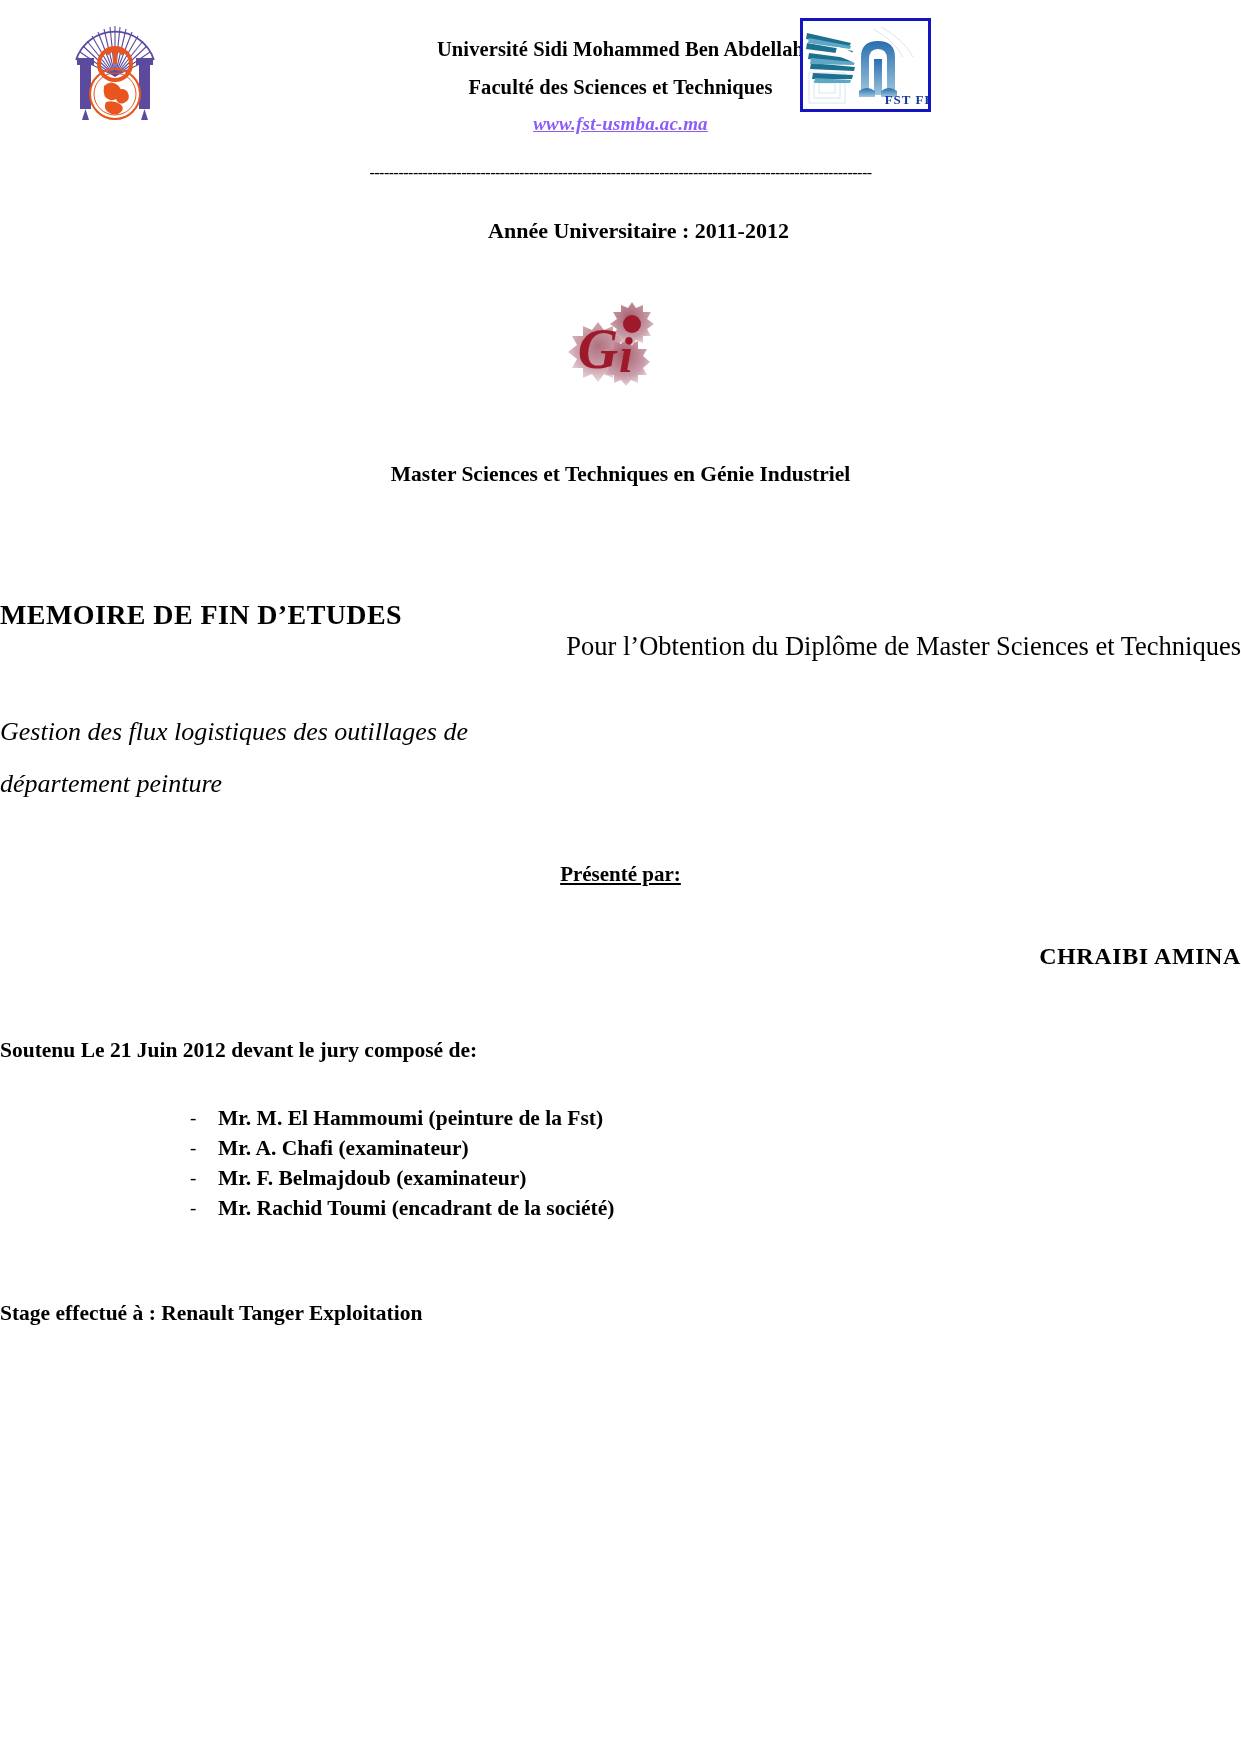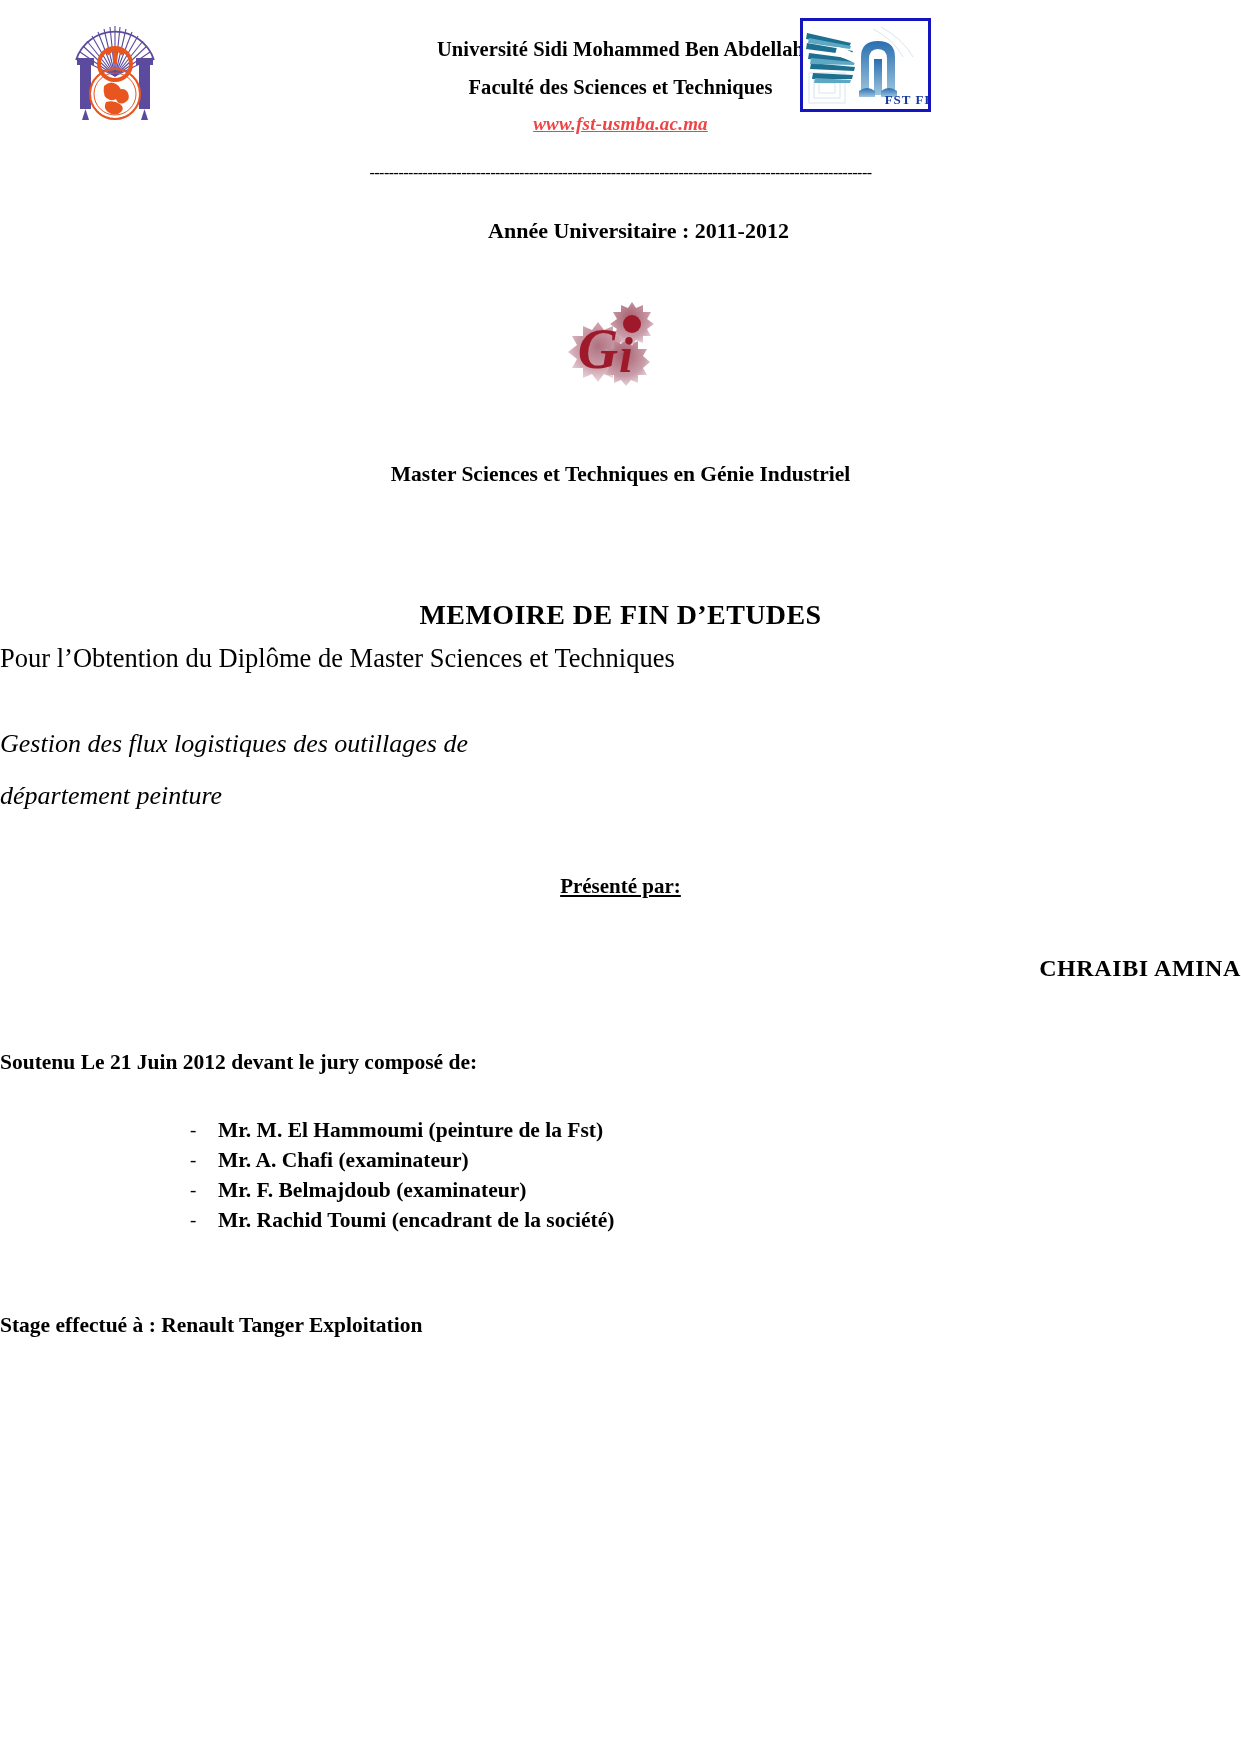--- a/index.html
+++ b/index.html
@@ -74,21 +74,21 @@
     font-size: 20.5px;
     font-weight: bold;
     line-height: 38px;
     letter-spacing: 0.1px;
   }
   .header-url {
     margin-top: 7px;
     font-size: 19px;
     font-weight: bold;
     font-style: italic;
-    color: #ef4444;
+    color: #8b5cf6;
     text-decoration: underline;
     letter-spacing: 0.2px;
   }
 
   .divider {
     margin: 14px auto 0 auto;
     width: 895px;
     text-align: center;
     font-size: 16px;
     letter-spacing: -0.5px;
@@ -124,29 +124,29 @@
   
   .program {
     text-align: center;
     margin-top: 62px;
     font-size: 21.5px;
     font-weight: bold;
   }
 
   
   .memoire {
-    text-align: center;
+    text-align: left;
     margin-top: 112px;
     font-size: 28px;
     font-weight: bold;
     letter-spacing: 0.4px;
   }
   .memoire-sub {
-    text-align: left;
-    margin-top: 12px;
+    text-align: right;
+    margin-top: 0;
     font-size: 26.5px;
     font-weight: normal;
   }
 
   
   .thesis-title {
     margin-top: 44px;
     font-size: 26px;
     font-style: italic;
     line-height: 52px;

